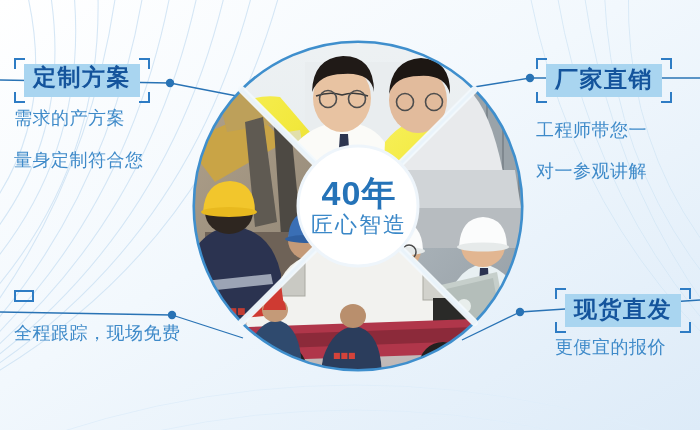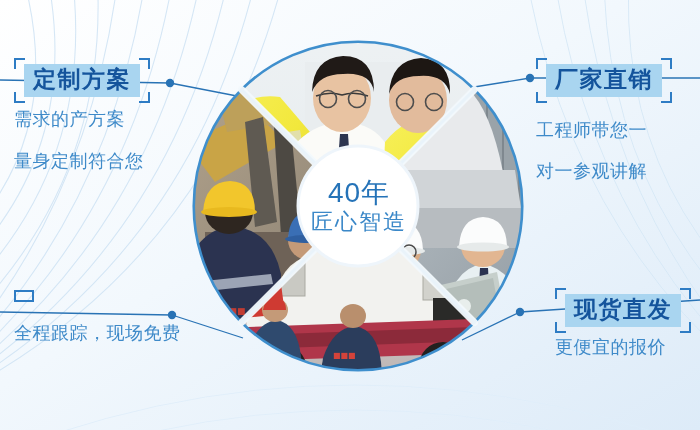--- a/index.html
+++ b/index.html
@@ -30,32 +30,32 @@
   .hub-text {
     position: absolute;
     left: 300px; top: 147px;
     width: 118px; height: 118px;
     display: flex; flex-direction: column;
     align-items: center; justify-content: center;
     gap: 4px;
     pointer-events: none;
   }
   .hub-big {
-    font-size: 28px; font-weight: normal;
+    font-size: 34px; font-weight: bold;
     color: #2573b8; letter-spacing: 1px;
     line-height: 1;
   }
   .hub-sub {
     font-size: 22px; color: #3b88c8;
     letter-spacing: 2px; line-height: 1;
   }
 
   
   .feature { position: absolute; }
-  .f-tl { left: 14px;  top: 58px; }
+  .f-tl { left: 14px;  top: 58px; font-family: Liberation Mono, monospace; }
   .f-tr { left: 536px; top: 58px; }
   .f-bl { left: 14px;  top: 288px; }
   .f-br { left: 555px; top: 288px; }
 
   .title-wrap {
     position: relative;
     display: inline-block;
     padding: 6px 10px;
   }
   .title-hl {

